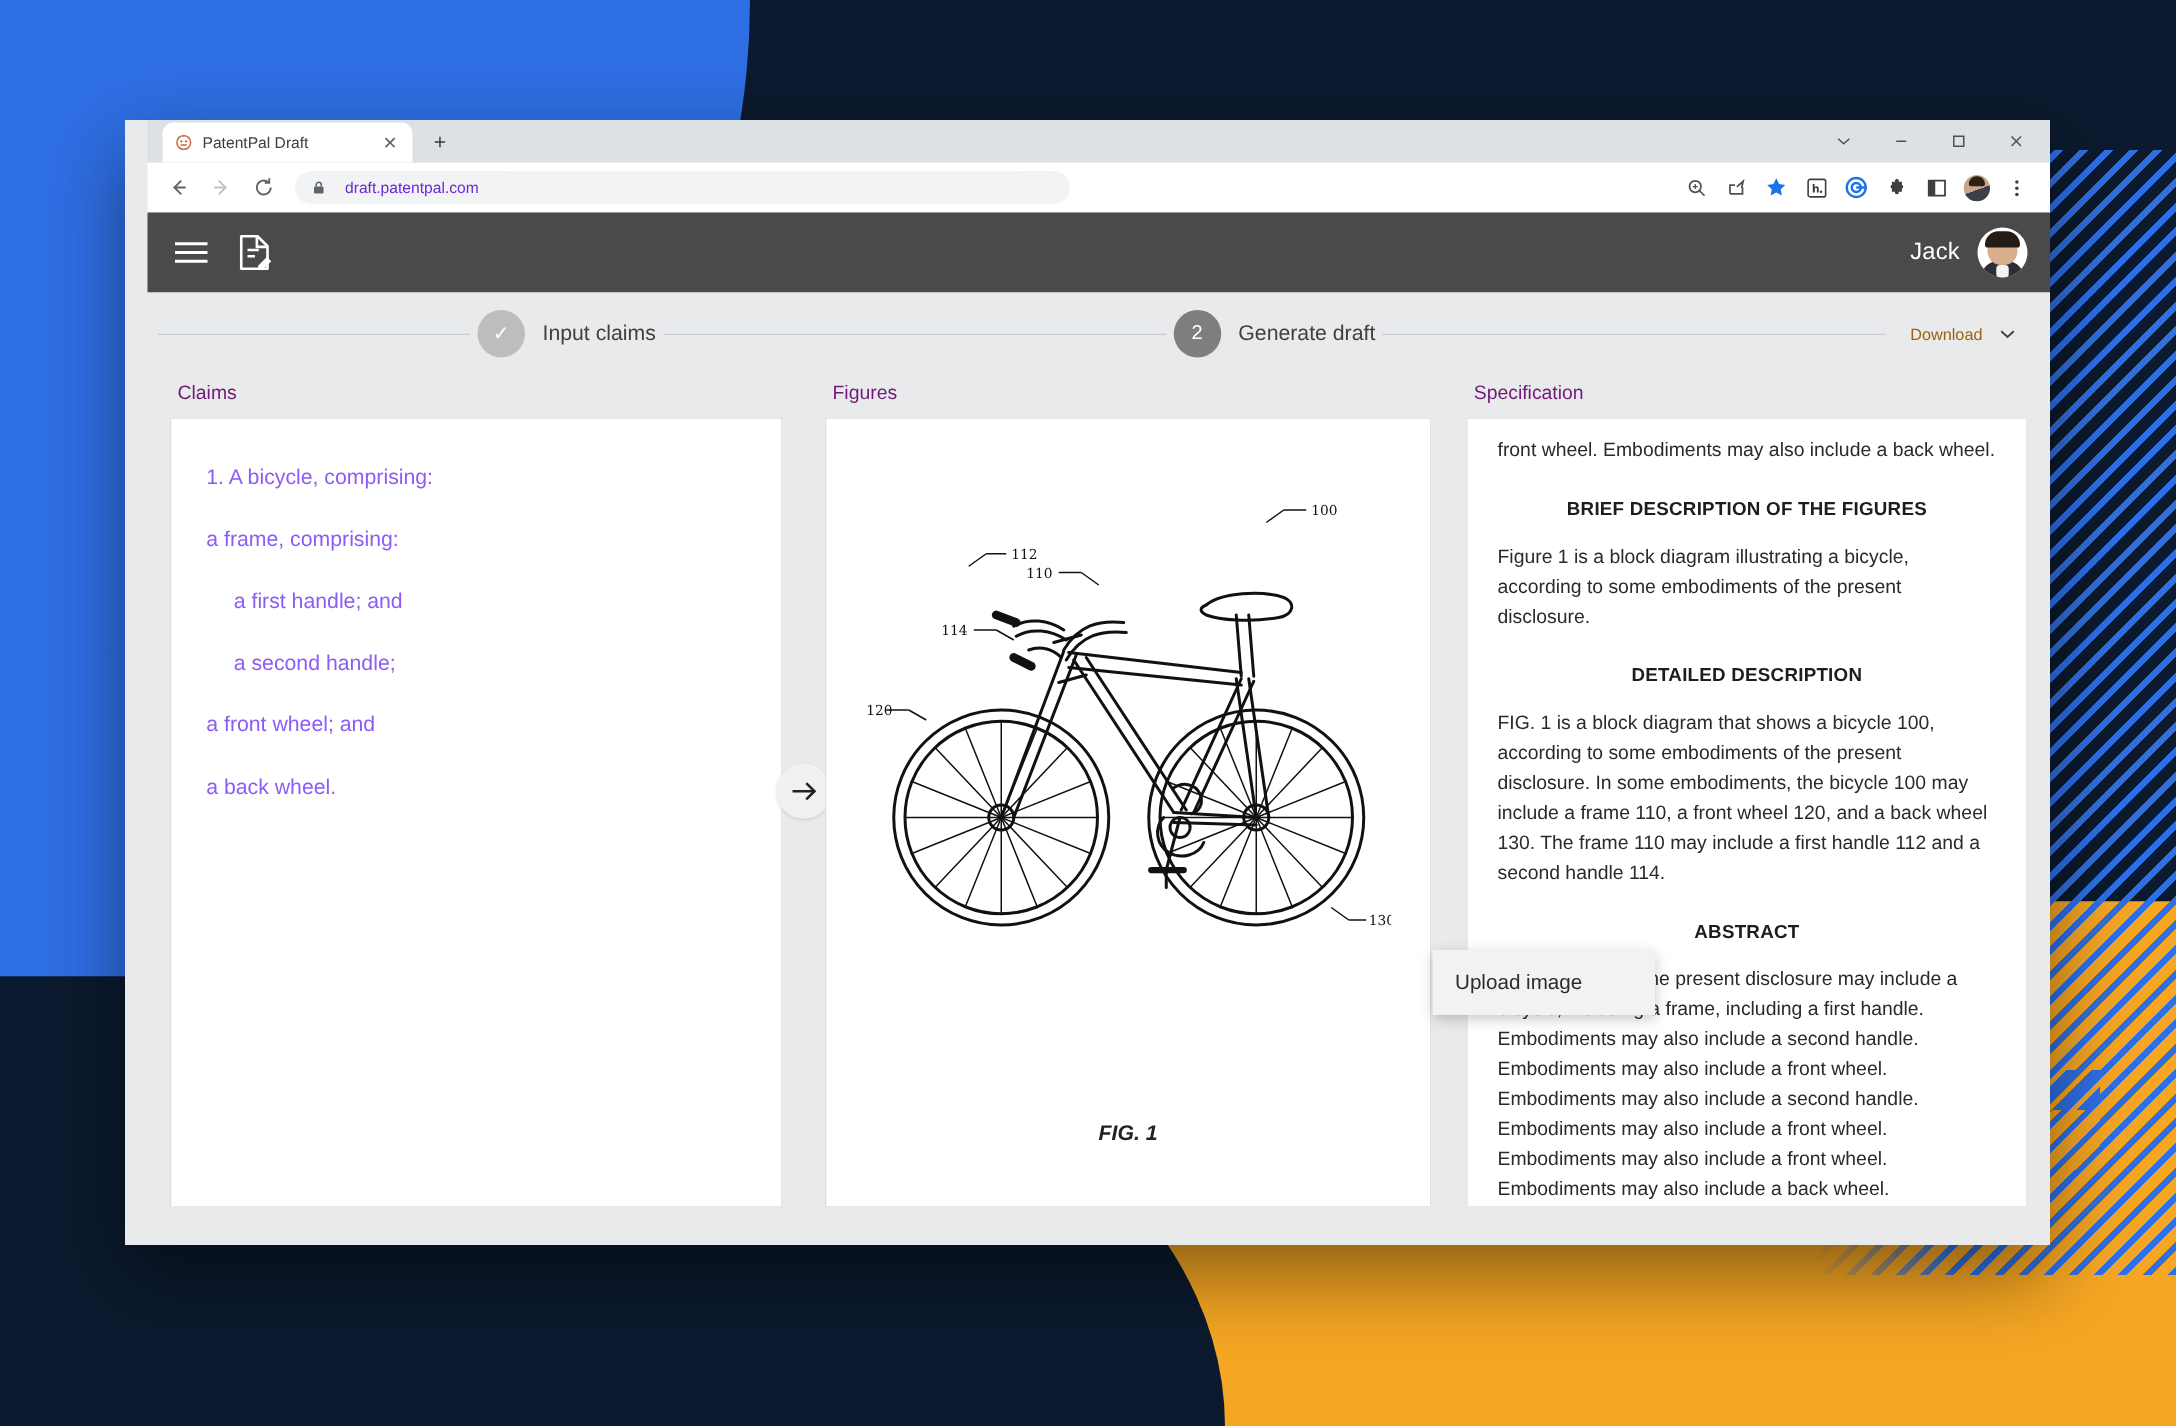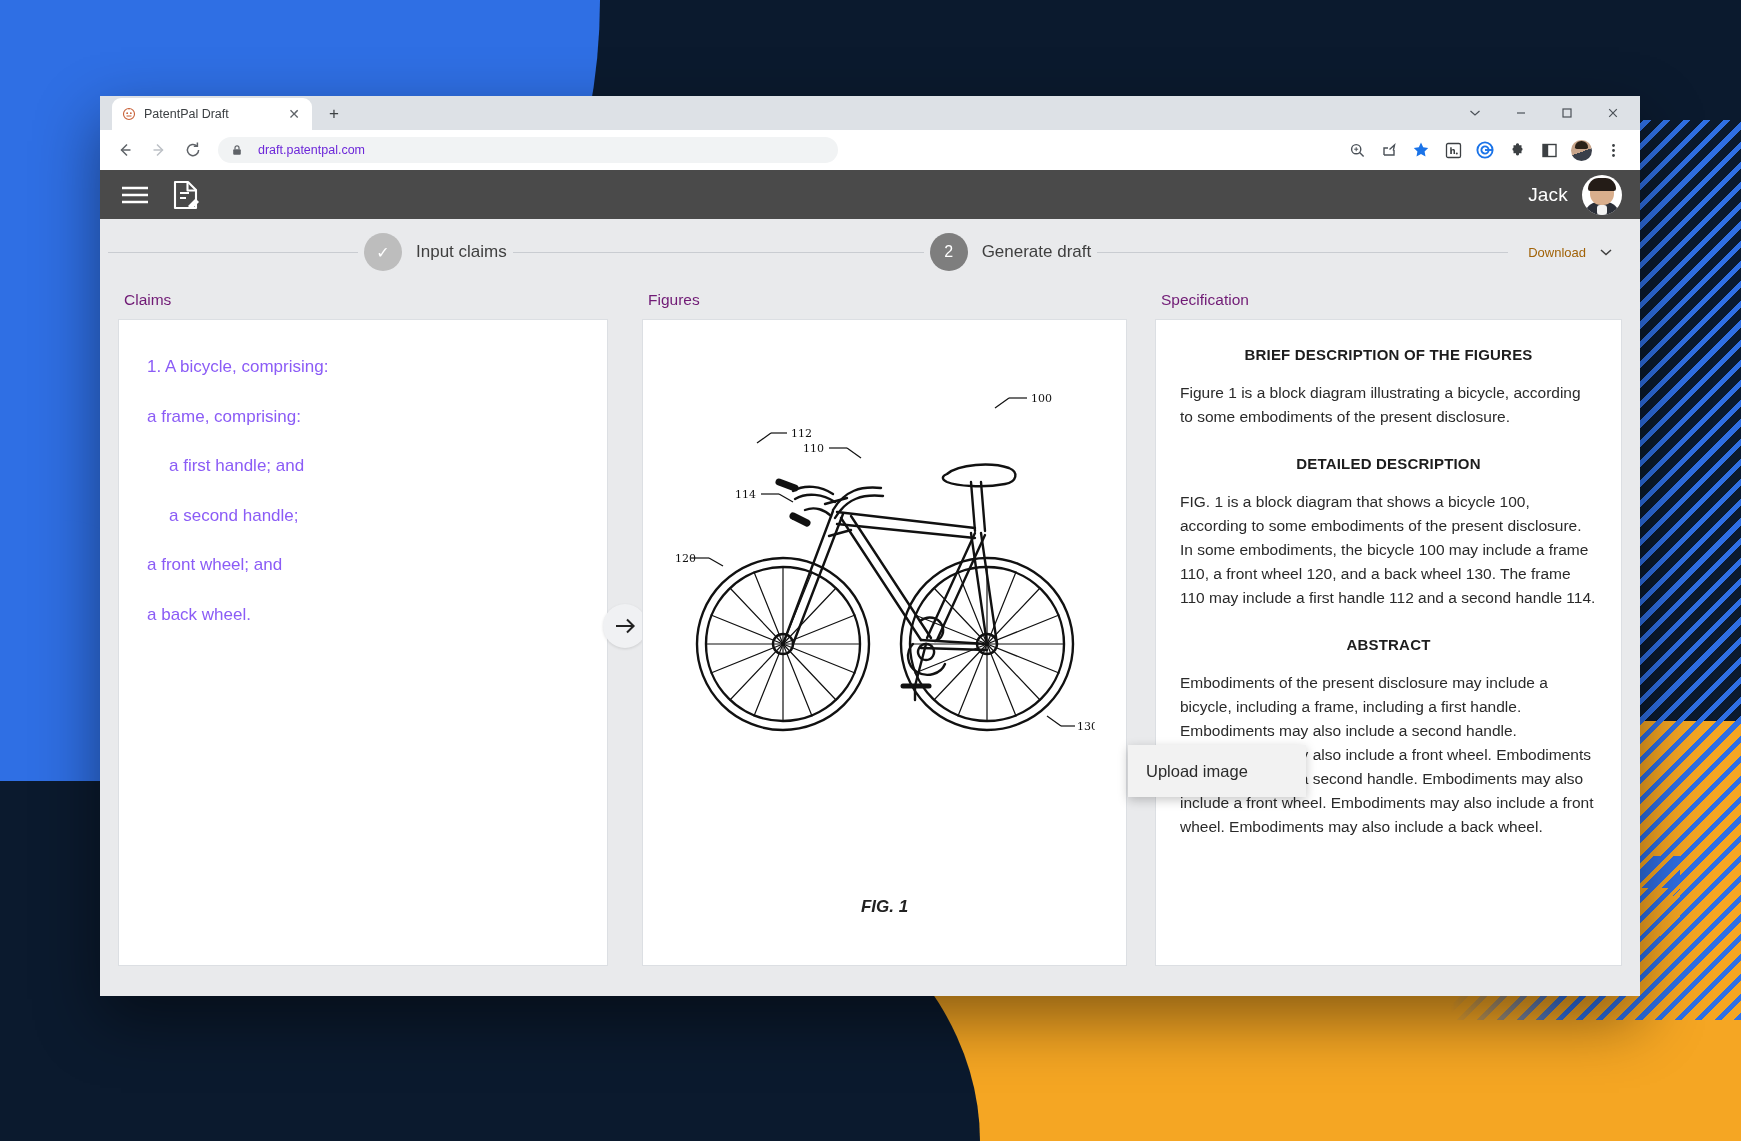--- a/index.html
+++ b/index.html
@@ -50,20 +50,21 @@
     background: repeating-linear-gradient(-45deg, #f5a623 0 5px, transparent 5px 14px);
   }
 
   
   .browser {
     position:absolute; left:100px; top:96px; width:1540px; height:900px;
     background:#e9eaec;
     box-shadow:0 24px 60px rgba(0,0,0,.45);
     display:flex; flex-direction:column;
     overflow:hidden;
+    padding-left:18px;
   }
 
   
   .tabstrip {
     height:34px; background:#dde1e6;
     display:flex; align-items:flex-end; padding-left:12px;
     position:relative;
   }
   .tab {
     height:32px; width:200px; background:#fff;
@@ -99,21 +100,21 @@
     width:21px; height:21px; border-radius:50%;
     background:linear-gradient(160deg,#c9a58b 0 55%, #3a3f4a 55% 100%);
     position:relative; overflow:hidden;
   }
   .avatar-sm::after{content:"";position:absolute;left:4px;top:1px;width:13px;height:8px;background:#2b2118;border-radius:7px 7px 2px 2px;}
 
   
   .app { flex:1; display:flex; flex-direction:column; background:#e9eaec; min-height:0; }
 
   .appbar {
-    height:49px; background:#4a4a4a; display:flex; align-items:center;
+    height:64px; background:#4a4a4a; display:flex; align-items:center;
     padding:0 18px 0 20px; gap:22px; color:#fff; flex:none;
   }
   .icon-btn { display:flex; align-items:center; justify-content:center; cursor:pointer; }
   .user-area { margin-left:auto; display:flex; align-items:center; gap:14px; cursor:pointer; }
   .user-name { font-size:19px; letter-spacing:.2px; }
   .avatar-lg {
     width:40px; height:40px; border-radius:50%; background:#fff; overflow:hidden; position:relative;
   }
   .avatar-lg .face { position:absolute; left:8px; top:5px; width:24px; height:25px; background:#d9ae8c; border-radius:50% 50% 45% 45%; }
   .avatar-lg .hair { position:absolute; left:6px; top:3px; width:28px; height:13px; background:#241c17; border-radius:14px 14px 3px 3px; }
@@ -484,20 +485,21 @@
           </div>
         </div>
       </div>
 
       <div class="col-gap2"></div>
 
       <div class="col col-spec">
         <div class="col-head">Specification</div>
         <div class="card">
           <div class="spec-body">
+            <p class="spec-p spec-top">front wheel. Embodiments may also include a back wheel.</p>
             <div class="spec-h">BRIEF DESCRIPTION OF THE FIGURES</div>
             <p class="spec-p">Figure 1 is a block diagram illustrating a bicycle, according to some embodiments of the present disclosure.</p>
             <div class="spec-h">DETAILED DESCRIPTION</div>
             <p class="spec-p">FIG. 1 is a block diagram that shows a bicycle 100, according to some embodiments of the present disclosure. In some embodiments, the bicycle 100 may include a frame 110, a front wheel 120, and a back wheel 130. The frame 110 may include a first handle 112 and a second handle 114.</p>
             <div class="spec-h">ABSTRACT</div>
             <p class="spec-p">Embodiments of the present disclosure may include a bicycle, including a frame, including a first handle. Embodiments may also include a second handle. Embodiments may also include a front wheel.  Embodiments may also include a second handle. Embodiments may also include a front wheel.  Embodiments may also include a front wheel.  Embodiments may also include a back wheel.</p>
           </div>
         </div>
       </div>
 

